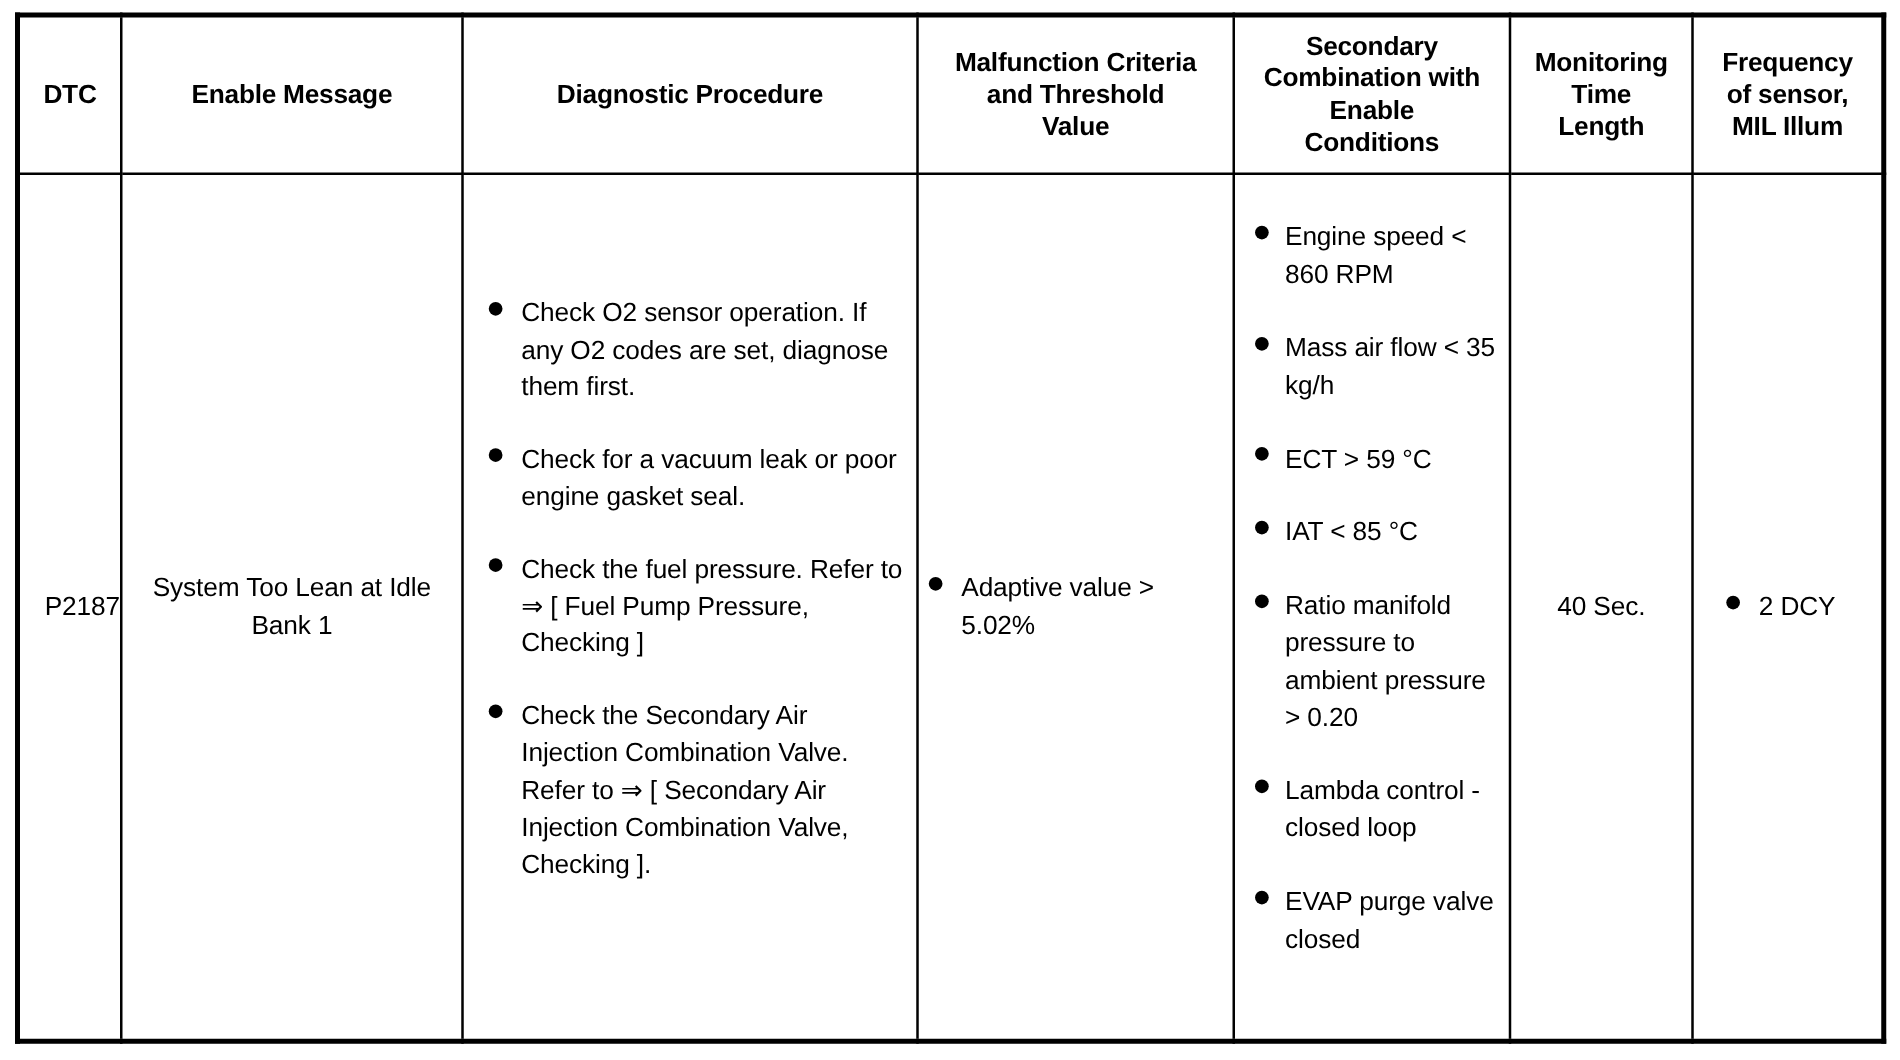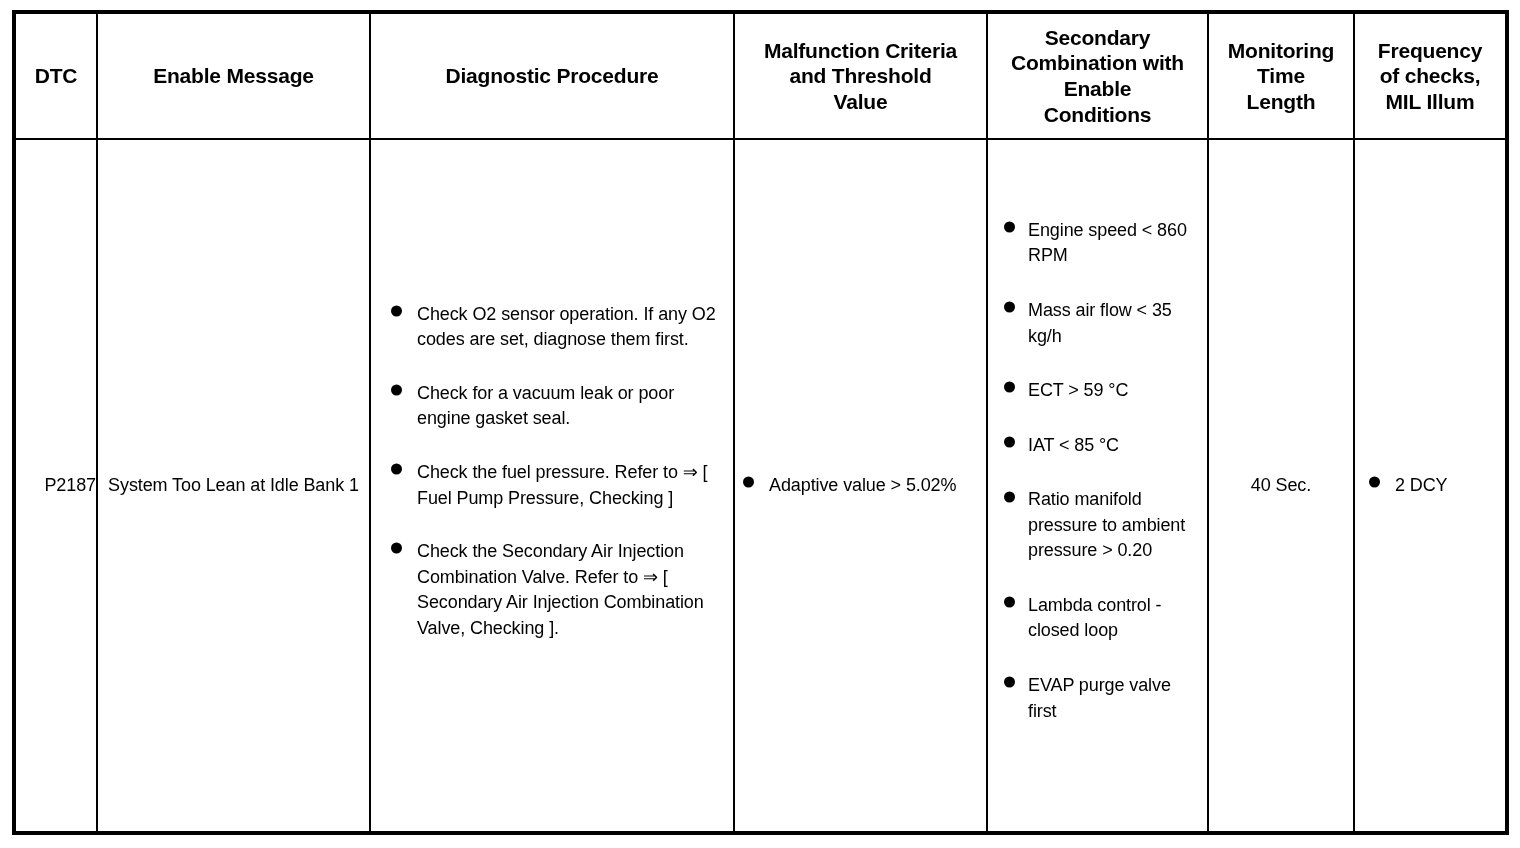--- a/index.html
+++ b/index.html
@@ -51,21 +51,21 @@
     text-align: center;
     letter-spacing: -0.2px;
     padding: 2px 4px;
   }
   thead th .hdr {
     display: block;
   }
 
   
   tbody td {
-    font-size: 18px;
+    font-size: 21px;
     line-height: 1.42;
     letter-spacing: -0.1px;
   }
 
   .c-dtc {
     text-align: right;
     padding-left: 10px;
   }
   .c-error {
     text-align: center;
@@ -118,21 +118,21 @@
 
   .c-sec ul.blist {
     padding: 0 4px 0 8px;
   }
   .c-sec ul.blist li {
     margin-bottom: 29px;
     padding-left: 32px;
   }
 
   .c-freq ul.blist {
-    padding: 0 6px 0 6px;
+    padding: 0 6px 0 18px;
   }
 </style>
 </head>
 <body>
 
 <div class="page">
 
   <table class="dtc-table">
     <colgroup>
       <col style="width:83px">
@@ -166,21 +166,21 @@
           <span class="hdr">Enable</span>
           <span class="hdr">Conditions</span>
         </th>
         <th>
           <span class="hdr">Monitoring</span>
           <span class="hdr">Time</span>
           <span class="hdr">Length</span>
         </th>
         <th>
           <span class="hdr">Frequency</span>
-          <span class="hdr">of checks,</span>
+          <span class="hdr">of sensor,</span>
           <span class="hdr">MIL Illum</span>
         </th>
       </tr>
     </thead>
 
     <tbody>
       <tr>
 
         <td class="c-dtc">
           <span>P2187</span>
@@ -241,21 +241,21 @@
             <li>
               <span class="bullet"></span>
               <span class="btext">Ratio manifold pressure to ambient pressure &gt; 0.20</span>
             </li>
             <li>
               <span class="bullet"></span>
               <span class="btext">Lambda control - closed loop</span>
             </li>
             <li>
               <span class="bullet"></span>
-              <span class="btext">EVAP purge valve first</span>
+              <span class="btext">EVAP purge valve closed</span>
             </li>
           </ul>
         </td>
 
         <td class="c-mtl">
           <span>40 Sec.</span>
         </td>
 
         <td class="c-freq">
           <ul class="blist">

